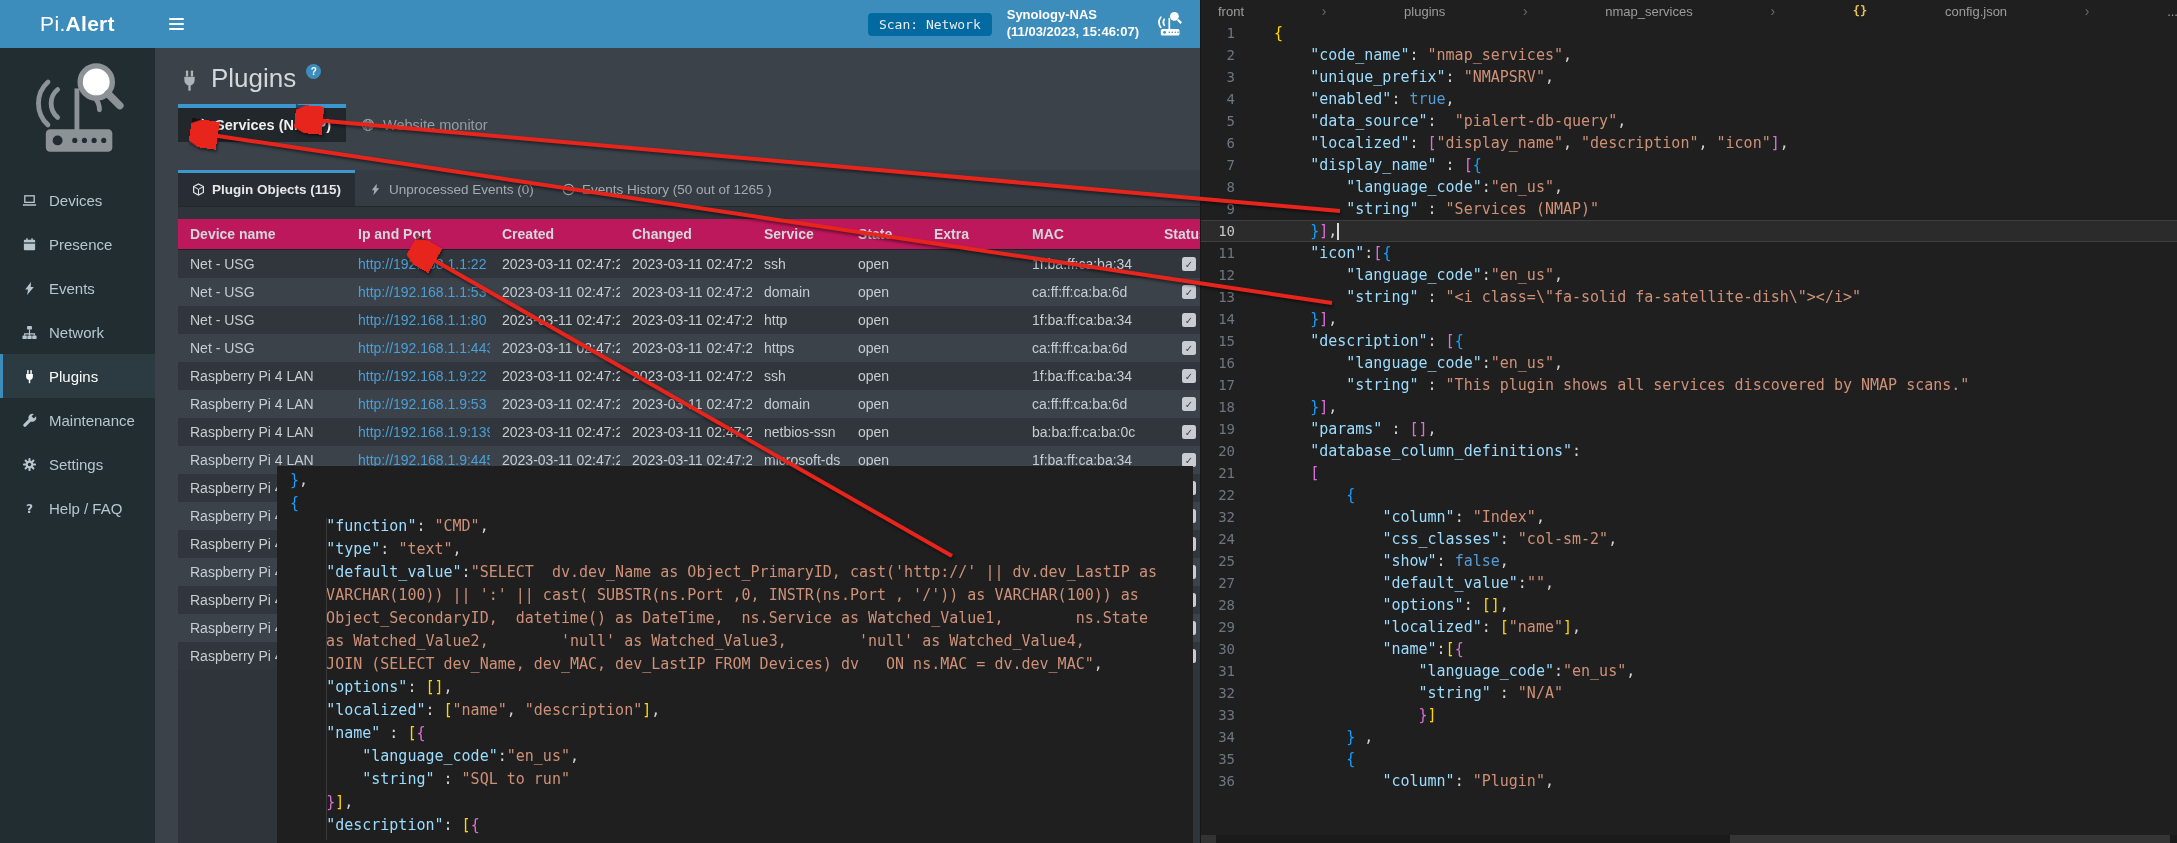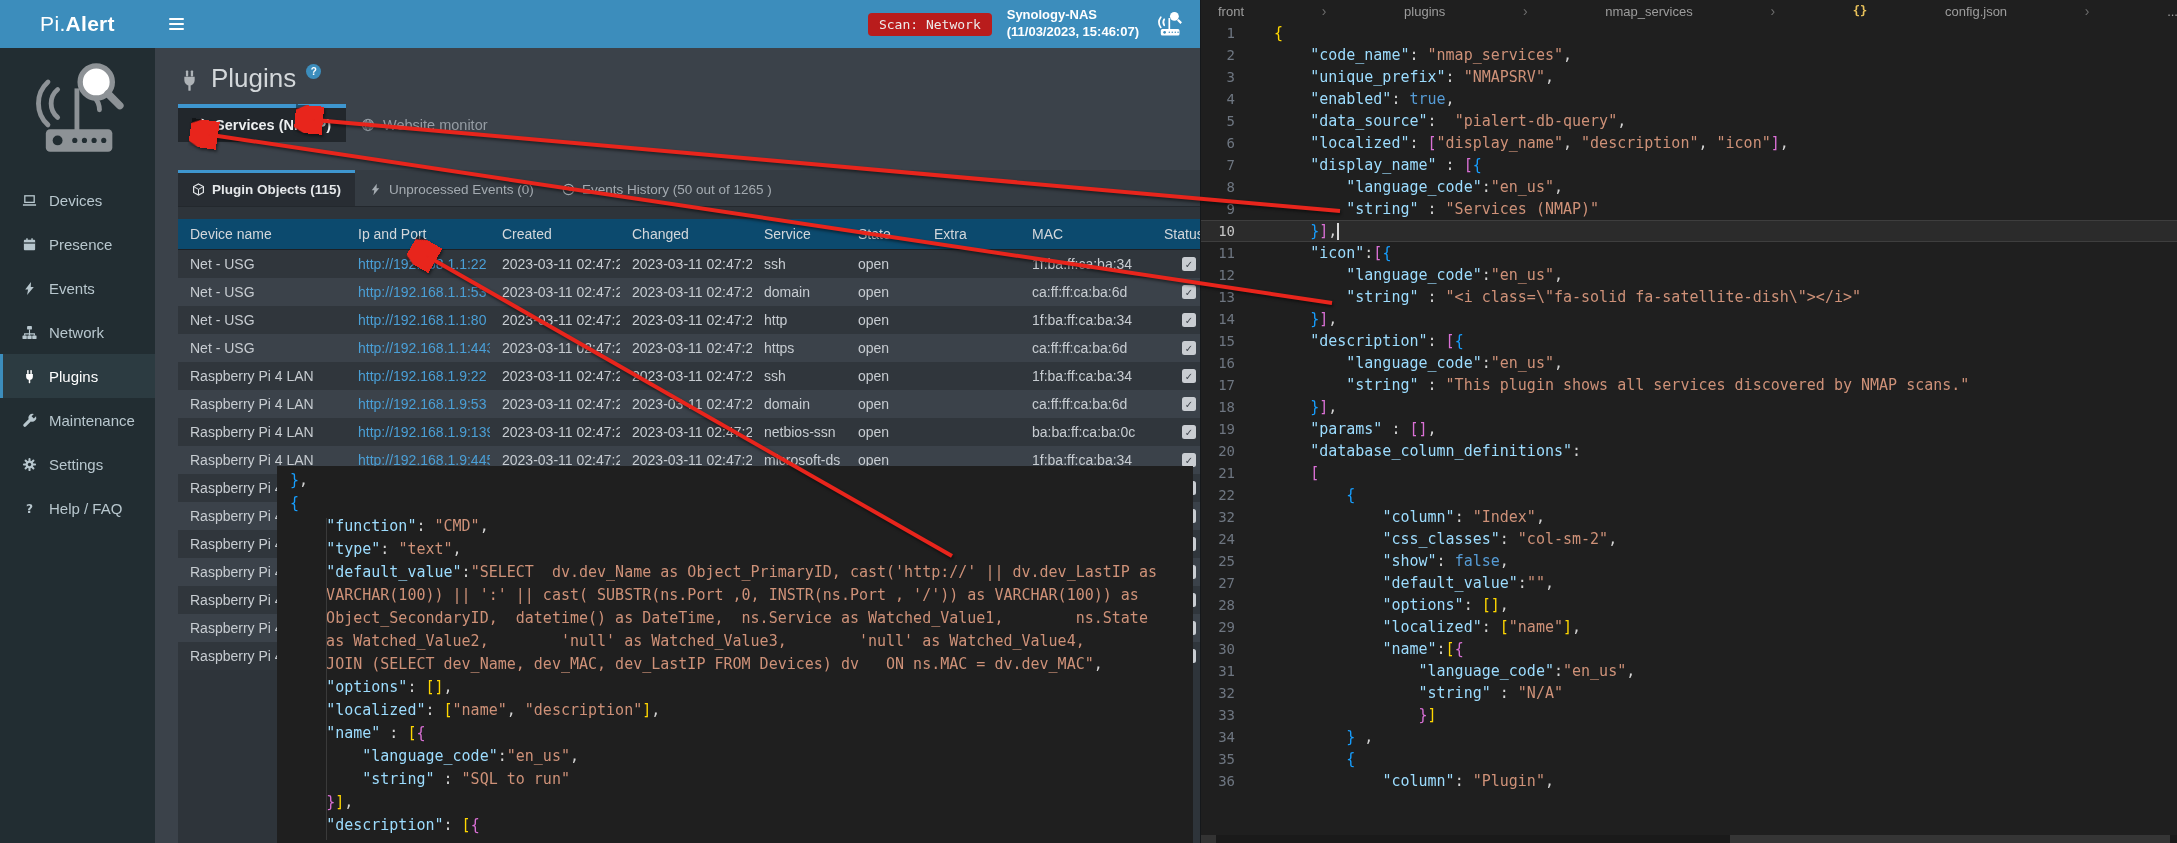--- a/index.html
+++ b/index.html
@@ -8,21 +8,21 @@
 
   
   #app{position:absolute;left:0;top:0;width:1200px;height:843px;background:#3b424a;overflow:hidden;}
 
   .navbar{position:absolute;left:0;top:0;width:1200px;height:48px;background:#3c8dbc;display:flex;align-items:stretch;z-index:5;}
   .brand{width:155px;display:flex;align-items:center;justify-content:center;color:#fff;font-size:21px;letter-spacing:.3px;}
   .brand b{font-weight:bold;}
   .hamburger{width:42px;display:flex;flex-direction:column;align-items:center;justify-content:center;gap:3px;cursor:pointer;}
   .hamburger i{display:block;width:15px;height:2px;background:#fff;border-radius:1px;}
   .nav-right{margin-left:auto;display:flex;align-items:center;gap:15px;padding-right:12px;}
-  .scan-badge{font-family:"DejaVu Sans Mono",monospace;font-size:13px;color:#ececec;background:#b91c1c;border-radius:4px;padding:4px 11px;}
+  .scan-badge{font-family:"DejaVu Sans Mono",monospace;font-size:13px;color:#ececec;background:#0369a1;border-radius:4px;padding:4px 11px;}
   .host{color:#ffffff;font-size:13px;font-weight:bold;line-height:1.3;}
   .mini-logo{width:34px;height:30px;}
 
   .sidebar{position:absolute;left:0;top:48px;width:155px;height:795px;background:#222d32;z-index:4;}
   .logo-wrap{display:flex;justify-content:center;padding:12px 0 8px;}
   .menu{margin:6px 0 0;padding:0;list-style:none;}
   .menu-item{height:44px;display:flex;align-items:center;gap:12px;padding-left:19px;color:#b8c7ce;font-size:15px;border-left:3px solid transparent;cursor:pointer;}
   .menu-item svg{width:15px;height:15px;flex:none;}
   .menu-item.active{background:#2c3b41;color:#fff;border-left-color:#3c8dbc;}
 
@@ -39,21 +39,21 @@
   .tab.active{background:#22272c;color:#edeff0;font-weight:bold;border-top-color:#3e96cf;}
 
   .panel{position:absolute;left:23px;top:122px;width:1022px;height:673px;background:#2e343a;overflow:hidden;}
   .itabs{display:flex;height:36px;background:#353c43;border-bottom:1px solid #23282d;}
   .itab{display:flex;align-items:center;gap:7px;padding:0 14px;font-size:13.5px;color:#a4abb1;border-top:3px solid transparent;cursor:pointer;}
   .itab svg{width:13px;height:13px;}
   .itab.active{background:#282d33;color:#e5e8ea;font-weight:bold;border-top-color:#3e96cf;}
 
   .tbl{margin-top:12px;font-size:14px;}
   .trow{display:grid;grid-template-columns:168px 144px 130px 132px 94px 76px 110px 120px 48px;align-items:center;height:28px;color:#c7ccd1;}
-  .trow.head{height:30px;font-weight:normal;color:#d3d7db;background:#0c4a6e;border-bottom:1px solid #1d2126;}
+  .trow.head{height:30px;font-weight:bold;color:#d3d7db;background:#be185d;border-bottom:1px solid #1d2126;}
   .trow:nth-child(even){background:#30363c;}
   .trow:nth-child(odd):not(.head){background:#3b424a;}
   .cell{padding-left:12px;overflow:hidden;white-space:nowrap;}
   .cell.mac{padding-left:0;}
   .cell.status{padding-left:0;display:flex;justify-content:flex-end;padding-right:4px;}
   .cell a{color:#4a9fd6;text-decoration:none;}
   .checkbox{width:14px;height:14px;background:#c9cdd2;border-radius:2.5px;display:flex;align-items:center;justify-content:center;
             font-family:"DejaVu Sans",sans-serif;font-size:10px;color:#3e444b;cursor:pointer;}
 
   

